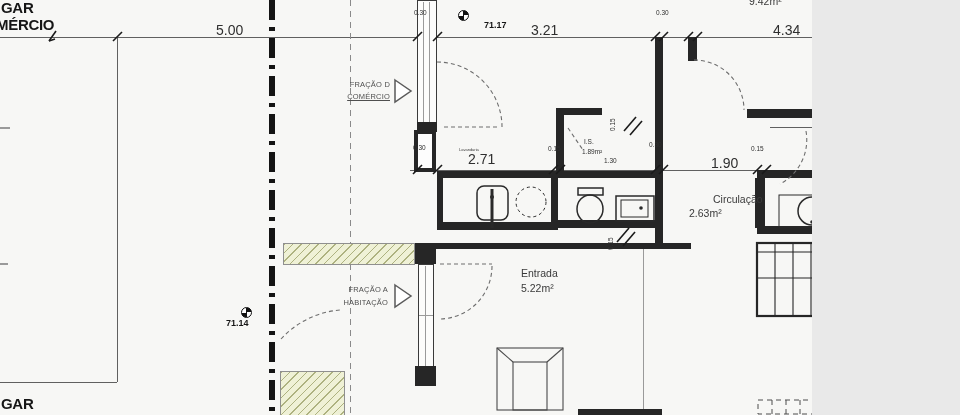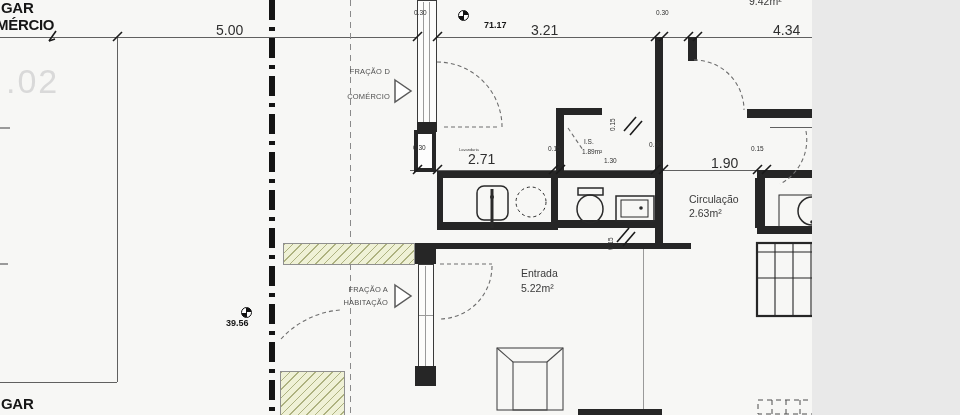--- a/index.html
+++ b/index.html
@@ -213,21 +213,20 @@
       <line x1="922" y1="405" x2="958" y2="405"></line>
     </g>
   </svg>
 
   <div class="bench" style="left:458px;top:10px;"></div>
   <div class="bench" style="left:241px;top:307px;"></div>
 
   <div id="annotations" class="abs" style="left:0;top:0;width:960px;height:415px;">
       <span class="ann big" style="left: 1px; top: 0px;">GAR</span>
       <span class="ann big" style="left: -4px; top: 17px;">MÉRCIO</span>
-      <span class="ann ghost" style="left: 6px; top: 64px;">.02</span>
       <span class="ann big" style="left: 1px; top: 396px;">GAR</span>
       <span class="ann dim" style="left: 216px; top: 23px;">5.00</span>
       <span class="ann dimb" style="left: 447px; top: 21px; margin-left: 37px;">71.17</span>
       <span class="ann dim" style="left: 531px; top: 23px;">3.21</span>
       <span class="ann dim" style="left: 773px; top: 23px;">4.34</span>
       <span class="ann room" style="left: 749px; top: -4px;">9.42m²</span>
       <span class="ann dims" style="left: 414px; top: 10px;">0.30</span>
       <span class="ann dims" style="left: 656px; top: 10px;">0.30</span>
       <span class="ann dims" style="left: 899px; top: 10px;">0.30</span>
       <span class="ann dims" style="left: 413px; top: 145px;">0.30</span>
@@ -237,27 +236,27 @@
       <span class="ann dim" style="left: 468px; top: 152px;">2.71</span>
       <span class="ann dims" style="left: 548px; top: 146px;">0.15</span>
       <span class="ann dims" style="left: 584px; top: 139px;">I.S.</span>
       <span class="ann dims" style="left: 582px; top: 149px;">1.89m²</span>
       <span class="ann dims" style="left: 604px; top: 158px;">1.30</span>
       <span class="ann dims" style="left: 610px; top: 131px; transform: rotate(-90deg); transform-origin: left top;">0.15</span>
       <span class="ann dims" style="left: 608px; top: 250px; transform: rotate(-90deg); transform-origin: left top;">0.15</span>
       <span class="ann dim" style="left: 711px; top: 156px;">1.90</span>
       <span class="ann dims" style="left: 751px; top: 146px;">0.15</span>
       <span class="ann dim" style="left: 821px; top: 156px;">1.44</span>
-      <span class="ann room" style="left: 689px; top: 194px; text-align: center;">Circulação</span>
+      <span class="ann room" style="left: 713px; top: 194px; text-align: center;">Circulação</span>
       <span class="ann room" style="left: 689px; top: 208px;">2.63m²</span>
       <span class="ann dims" style="left: 841px; top: 176px;">I.S.</span>
       <span class="ann dims" style="left: 836px; top: 186px;">1.96m²</span>
       <span class="ann room" style="left: 521px; top: 268px;">Entrada</span>
       <span class="ann room" style="left: 521px; top: 283px;">5.22m²</span>
-      <span class="ann frac" style="left: 328px; top: 68px;">FRAÇÃO D</span>
-      <span class="ann frac" style="left: 328px; top: 93px;">COMÉRCIO</span>
+      <span class="ann frac" style="left: 328px; top: 81px;">FRAÇÃO D</span>
+      <span class="ann frac" style="left: 328px; top: 93px; text-decoration: underline;">COMÉRCIO</span>
       <span class="ann frac" style="left: 326px; top: 286px;">FRAÇÃO A</span>
       <span class="ann frac" style="left: 326px; top: 299px;">HABITAÇÃO</span>
-      <span class="ann dimb" style="left: 226px; top: 319px;">39.56</span>
+      <span class="ann dimb" style="left: 226px; top: 319px;">71.14</span>
     </div>
 
   <div class="ring"></div>
 </div>
 
 </body></html>

